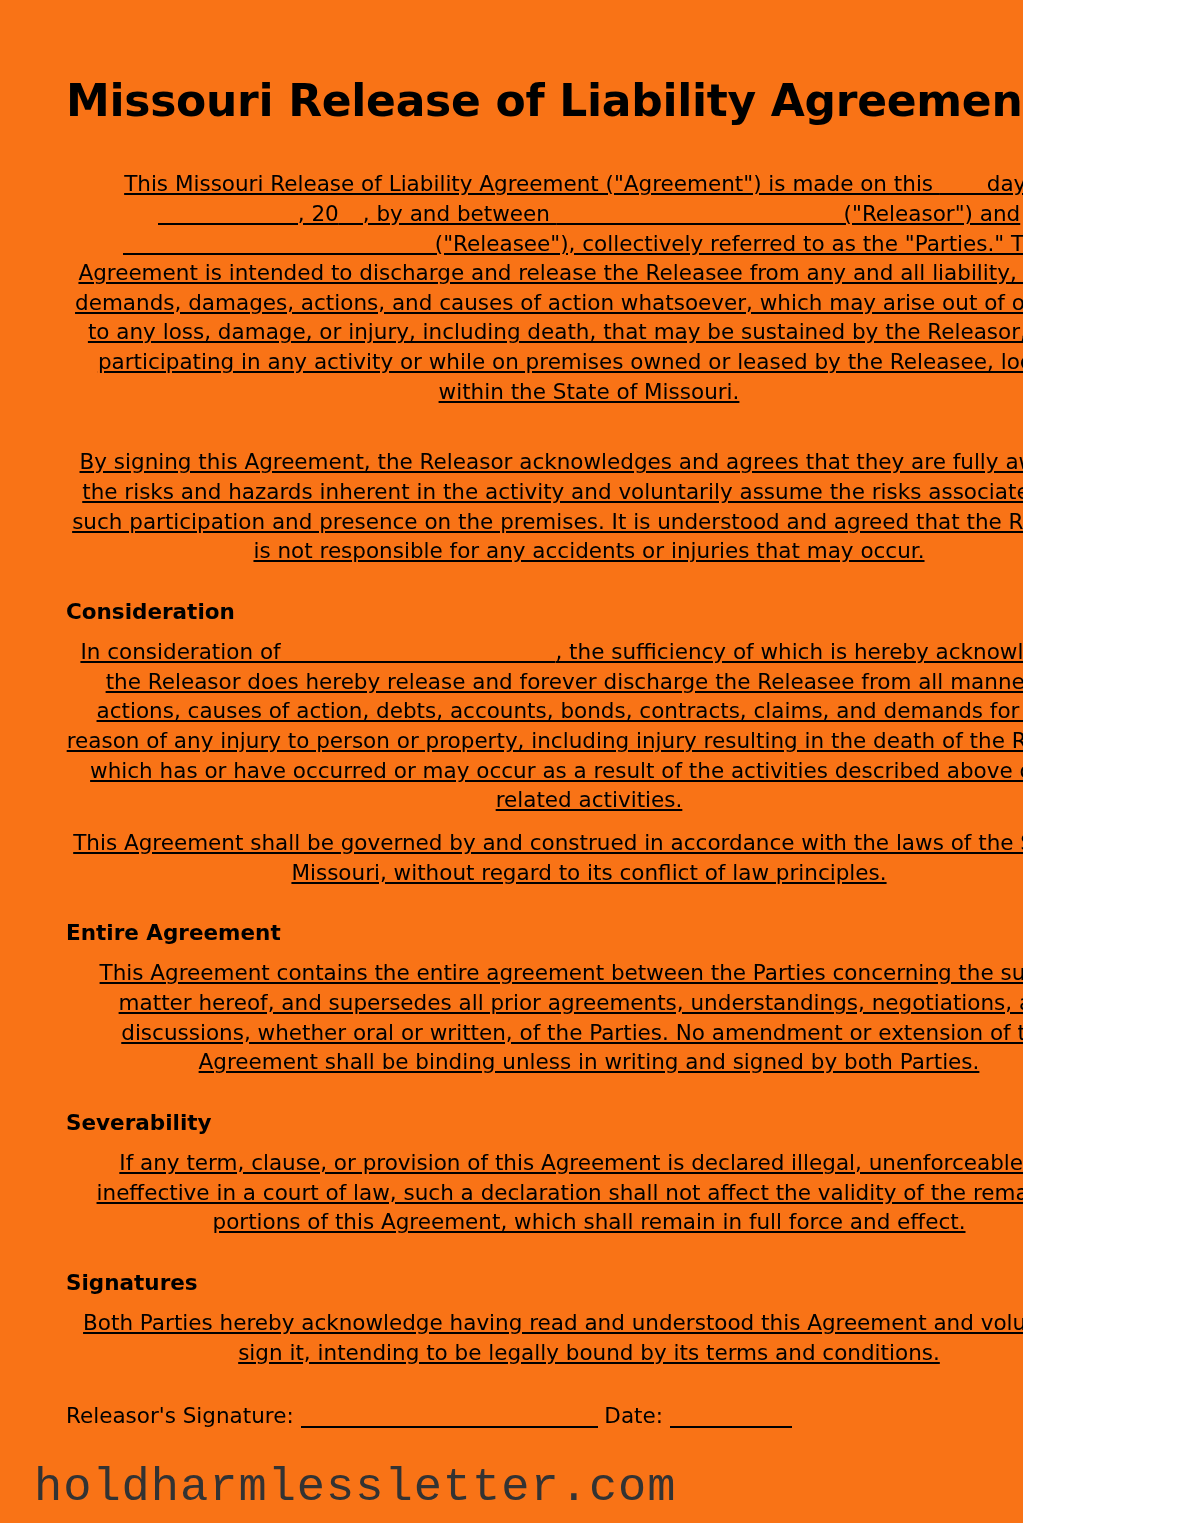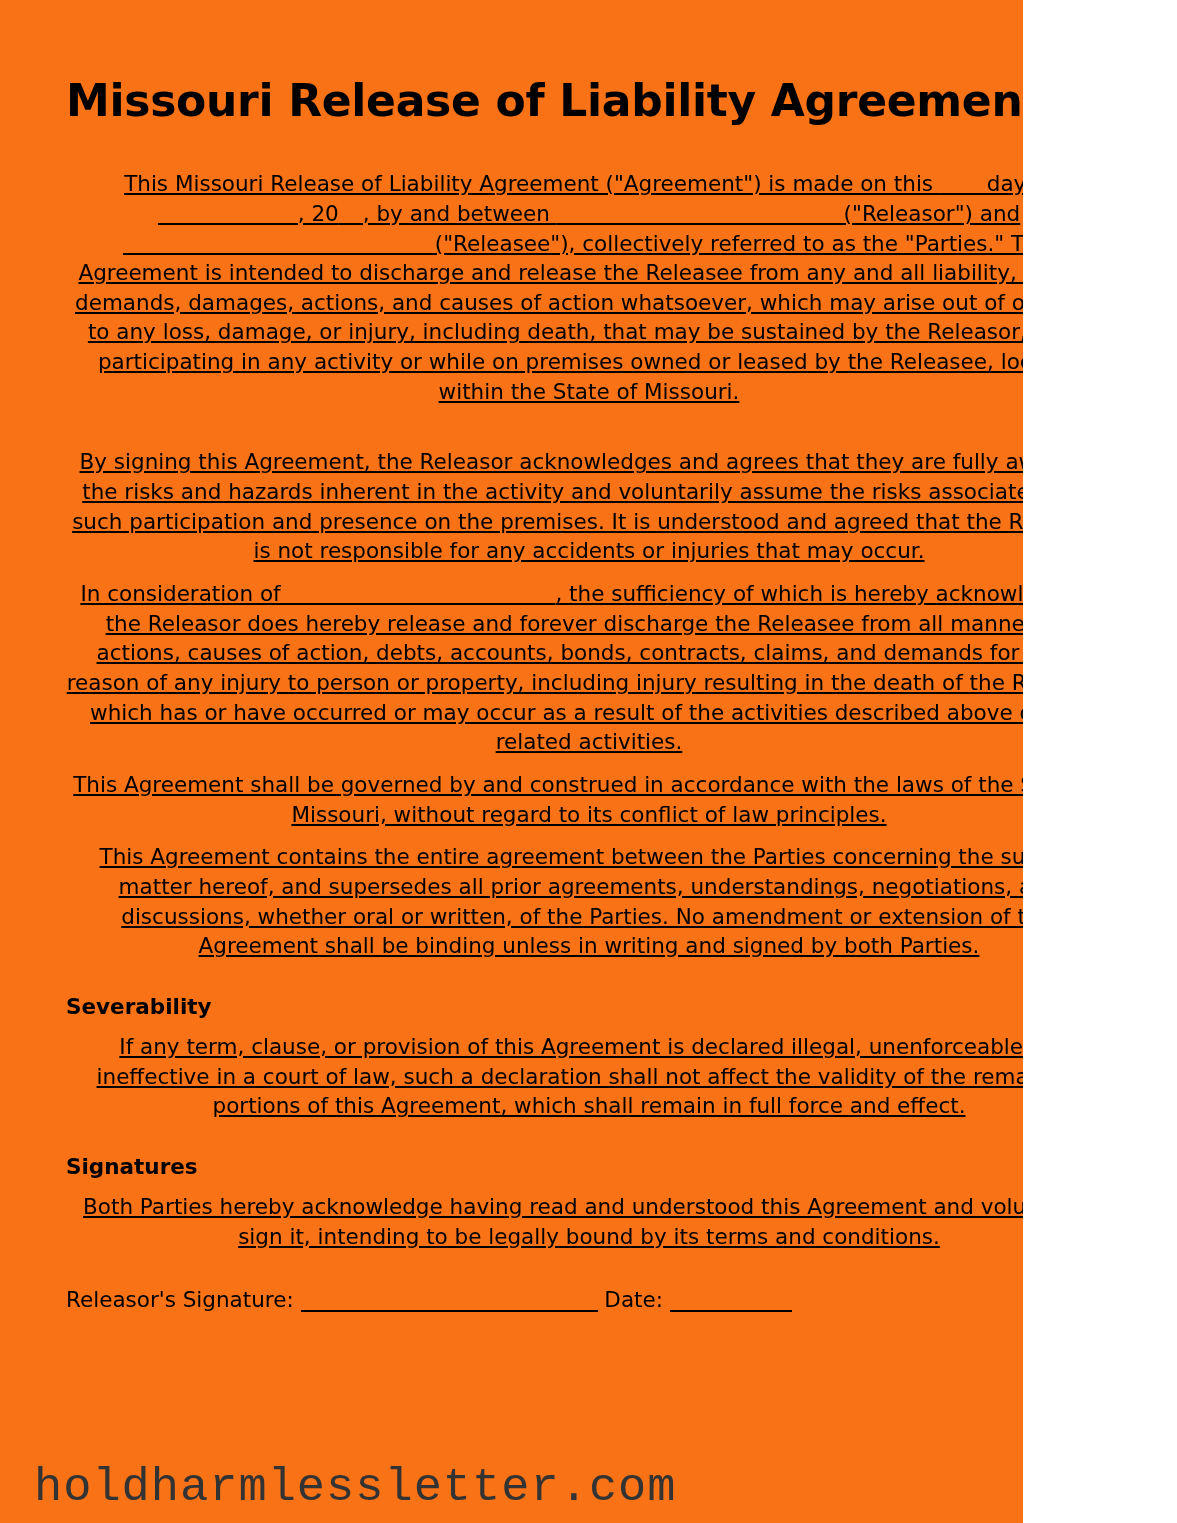--- a/index.html
+++ b/index.html
@@ -100,24 +100,26 @@
 
 <div class="page">
   <div class="content">
 
     <h1 class="doc-title">Missouri Release of Liability Agreement</h1>
 
     <p class="para para-intro"><span>This Missouri Release of Liability Agreement ("Agreement") is made on this </span><span class="blank blank-day"></span><span> day of </span><span class="blank blank-month"></span><span>, 20</span><span class="blank blank-yr"></span><span>, by and between </span><span class="blank blank-releasor"></span><span> ("Releasor") and </span><span class="blank blank-releasee"></span><span> ("Releasee"), collectively referred to as the "Parties." This Agreement is intended to discharge and release the Releasee from any and all liability, claims, demands, damages, actions, and causes of action whatsoever, which may arise out of or relate to any loss, damage, or injury, including death, that may be sustained by the Releasor, while participating in any activity or while on premises owned or leased by the Releasee, located within the State of Missouri.</span></p>
 
     <p class="para para-gap">By signing this Agreement, the Releasor acknowledges and agrees that they are fully aware of the risks and hazards inherent in the activity and voluntarily assume the risks associated with such participation and presence on the premises. It is understood and agreed that the Releasee is not responsible for any accidents or injuries that may occur.</p>
 
+    <h2 class="section-head">Consideration</h2>
     <p class="para section-body"><span>In consideration of </span><span class="blank blank-consideration"></span><span>, the sufficiency of which is hereby acknowledged, the Releasor does hereby release and forever discharge the Releasee from all manners of actions, causes of action, debts, accounts, bonds, contracts, claims, and demands for or by reason of any injury to person or property, including injury resulting in the death of the Releasor, which has or have occurred or may occur as a result of the activities described above or any related activities.</span></p>
 
     <p class="para section-body">This Agreement shall be governed by and construed in accordance with the laws of the State of Missouri, without regard to its conflict of law principles.</p>
 
+    <h2 class="section-head">Entire Agreement</h2>
     <p class="para section-body">This Agreement contains the entire agreement between the Parties concerning the subject matter hereof, and supersedes all prior agreements, understandings, negotiations, and discussions, whether oral or written, of the Parties. No amendment or extension of this Agreement shall be binding unless in writing and signed by both Parties.</p>
 
     <h2 class="section-head">Severability</h2>
     <p class="para section-body">If any term, clause, or provision of this Agreement is declared illegal, unenforceable, or ineffective in a court of law, such a declaration shall not affect the validity of the remaining portions of this Agreement, which shall remain in full force and effect.</p>
 
     <h2 class="section-head">Signatures</h2>
     <p class="para section-body">Both Parties hereby acknowledge having read and understood this Agreement and voluntarily sign it, intending to be legally bound by its terms and conditions.</p>
 
     <p class="sig-line sig-first"><span>Releasor's Signature: </span><span class="blank blank-sig"></span><span> Date: </span><span class="blank blank-date"></span></p>
 

